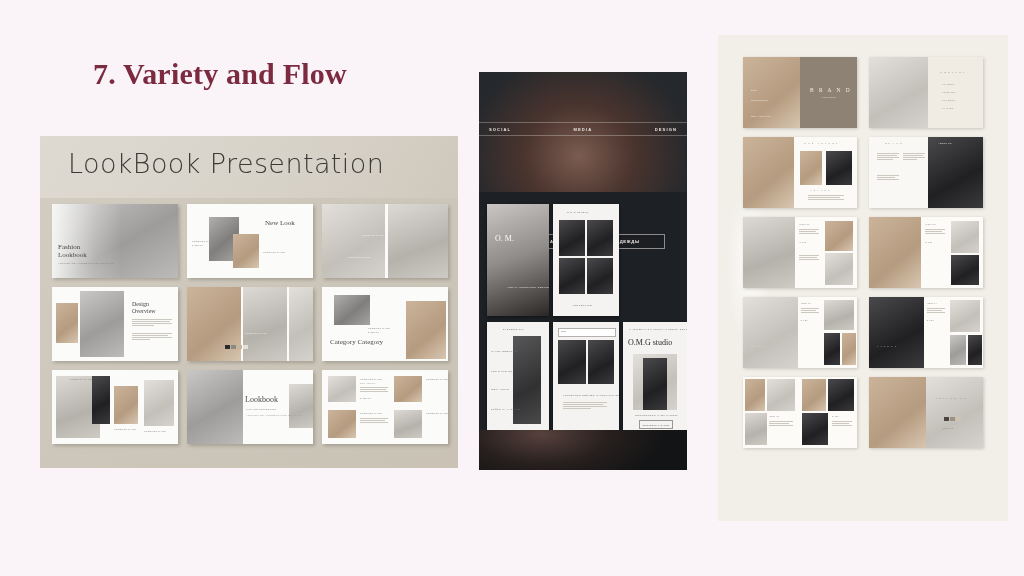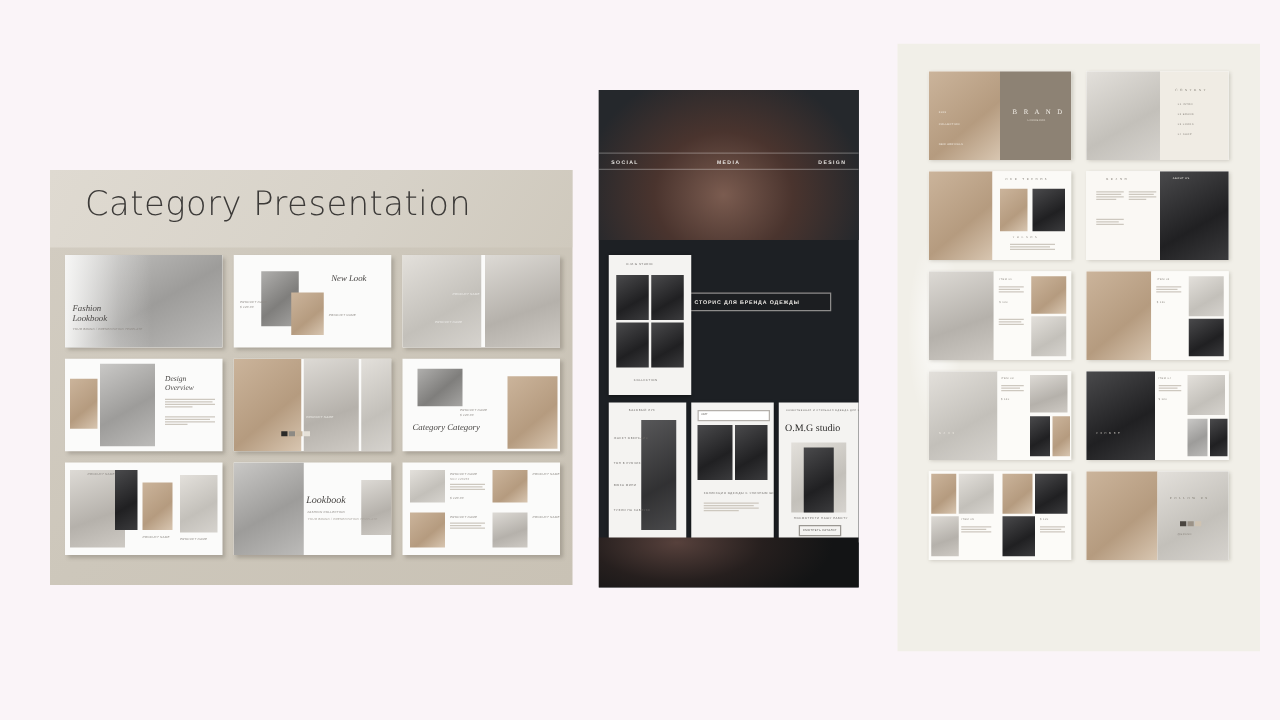--- a/index.html
+++ b/index.html
@@ -38,21 +38,20 @@
     white-space:nowrap;
   }
   .lp-grid{
     position:absolute;left:12px;top:68px;width:396px;
     display:grid;grid-template-columns:repeat(3,1fr);
     grid-auto-rows:74px;gap:9px 9px;
   }
   .lp-card{
     background:#fbfbfa;position:relative;overflow:hidden;
     box-shadow:2px 2px 3px rgba(90,84,74,.30);
-    font-style:italic;
   }
   .lp-card .cap-s{
     position:absolute;font-family:"Liberation Serif",serif;
     color:#4a4846;line-height:1.05;white-space:nowrap;
   }
   .lp-card .micro{
     position:absolute;font-size:2.4px;color:#8b8782;letter-spacing:.2px;
     white-space:nowrap;text-transform:uppercase;
   }
 
@@ -145,24 +144,25 @@
   }
   .mini-ph{position:absolute;}
   .mini-lines{position:absolute;display:flex;flex-direction:column;gap:1.2px;}
   .mini-lines i{display:block;height:.9px;background:#cdc8bf;}
 </style>
 </head>
 <body>
 
 <div class="slide">
 
+  <div class="slide-title">7. Variety and Flow</div>
 
   <div id="left-panel">
     <div class="lp-head">
-      <div class="lp-title">Category Presentation</div>
+      <div class="lp-title">LookBook Presentation</div>
     </div>
 
     <div class="lp-grid">
 
       <div class="lp-card">
         <div class="img-a" style="position:absolute;left:0;top:0;width:100%;height:100%"></div>
         <div style="position:absolute;left:0;top:0;width:100%;height:100%;
                     background:linear-gradient(90deg,rgba(250,250,249,.92) 0%,rgba(250,250,249,.25) 34%,rgba(0,0,0,0) 55%)"></div>
         <div class="cap-s" style="left:6px;top:40px;font-size:7px">Fashion</div>
         <div class="cap-s" style="left:6px;top:48px;font-size:7px">Lookbook</div>
@@ -278,20 +278,25 @@
       <span>MEDIA</span>
       <span>DESIGN</span>
     </div>
 
     <div class="cp-banner">
       <span>ЦЕПОЧКА СТОРИС ДЛЯ БРЕНДА ОДЕЖДЫ</span>
     </div>
 
     <div class="cp-row" style="left:8px;top:132px">
 
+      <div class="cp-card" style="width:62px;height:112px;background:#b9b6b3">
+        <div style="position:absolute;inset:0;background:linear-gradient(160deg,#c9c6c3 0%,#8f8b88 48%,#2a2726 100%)"></div>
+        <div class="t-serif" style="left:8px;top:30px;font-size:8px;color:#fbfaf8">O. M.</div>
+        <div class="t-micro" style="left:20px;top:82px;color:#e9e6e2">НОВАЯ КОЛЛЕКЦИЯ ОДЕЖДЫ</div>
+      </div>
 
       <div class="cp-card" style="width:66px;height:112px">
         <div class="t-micro" style="left:14px;top:7px">O.M.G STUDIO</div>
         <div class="img-dark mini-ph" style="left:6px;top:16px;width:26px;height:36px"></div>
         <div class="img-dark mini-ph" style="left:34px;top:16px;width:26px;height:36px"></div>
         <div class="img-dark mini-ph" style="left:6px;top:54px;width:26px;height:36px"></div>
         <div class="img-dark mini-ph" style="left:34px;top:54px;width:26px;height:36px"></div>
         <div class="t-micro" style="left:20px;top:100px">COLLECTION</div>
       </div>
 

